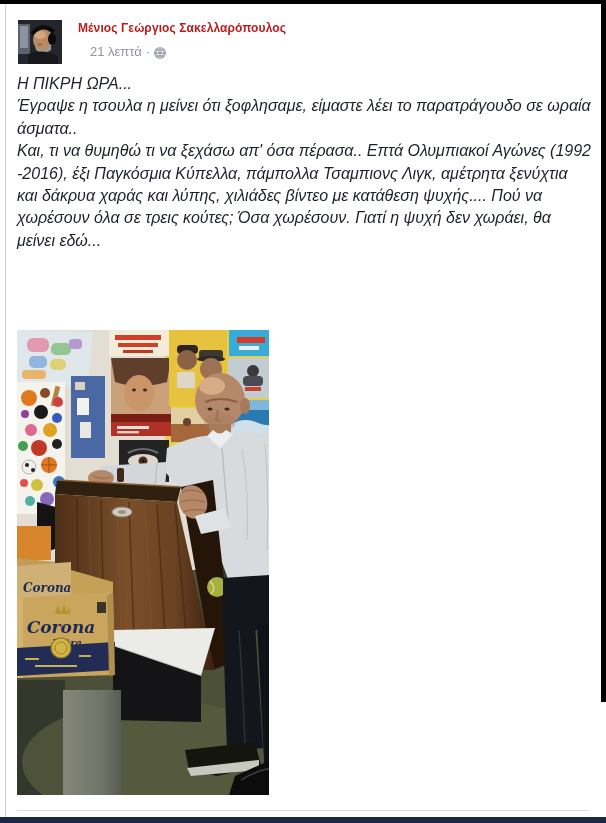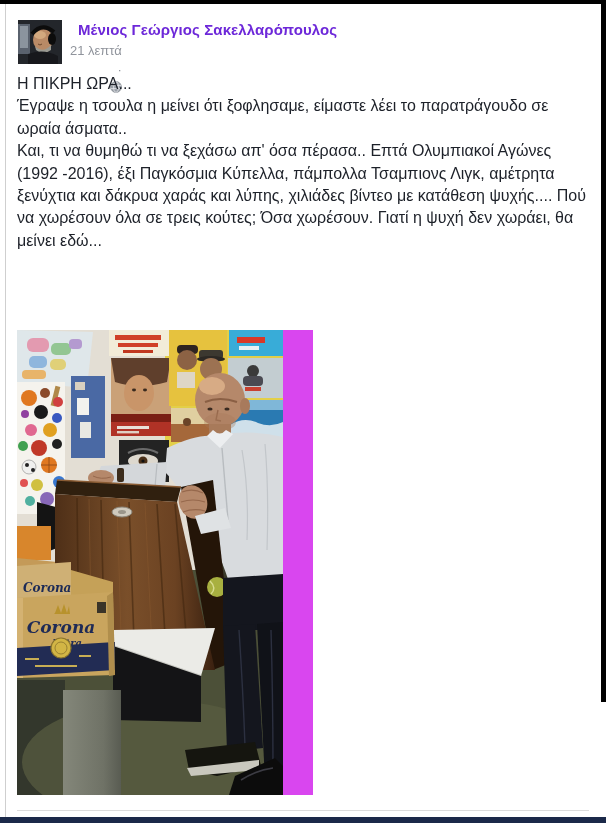--- a/index.html
+++ b/index.html
@@ -12,42 +12,42 @@
   .frame-top{position:absolute;left:0;top:0;width:606px;height:4px;background:#000;}
   .frame-right{position:absolute;left:601px;top:0;width:5px;height:702px;background:#000;}
   .frame-left-rule{position:absolute;left:5px;top:4px;width:1px;height:814px;background:#cfcfcf;}
   .frame-bottom{position:absolute;left:0;top:817px;width:606px;height:6px;background:#1b2949;}
 
   
   .avatar{position:absolute;left:18px;top:20px;width:44px;height:44px;cursor:pointer;}
   .avatar svg{display:block;}
   .author{
     position:absolute;left:78px;top:21px;
-    font-size:15px;font-weight:bold;color:#6d28d9;text-decoration:none;
+    font-size:12px;font-weight:bold;color:#b91c1c;text-decoration:none;
     letter-spacing:0.1px;cursor:pointer;
   }
   .meta{
-    position:absolute;left:70px;top:43px;height:16px;
-    font-size:13px;color:#90949c;display:flex;align-items:flex-end;gap:4px;flex-direction:column;
+    position:absolute;left:90px;top:43px;height:16px;
+    font-size:13px;color:#90949c;display:flex;align-items:flex-end;gap:4px;
   }
   .meta .time{cursor:pointer;}
   .meta .dot{color:#90949c;}
   .globe{display:inline-block;width:12px;height:12px;}
 
   
   .post-text{
     position:absolute;left:17px;top:73px;width:575px;
-    font-size:16px;line-height:22.4px;color:#1d2129;
+    font-size:16px;line-height:22.4px;color:#1d2129;font-style:italic;
   }
   .post-text p{margin:0;padding:0;}
 
   
   .photo{
-    position:absolute;left:17px;top:330px;width:296px;height:465px;
-    cursor:pointer;overflow:hidden;background:#d946ef;
+    position:absolute;left:17px;top:330px;width:252px;height:465px;
+    cursor:pointer;overflow:hidden;background:#ef4444;
   }
   .photo svg{display:block;}
 
   .divider{position:absolute;left:17px;top:810px;width:572px;height:1px;background:#dcdcdc;}
 </style>
 </head>
 <body>
 
 <div class="frame-top"></div>
 <div class="frame-right"></div>

